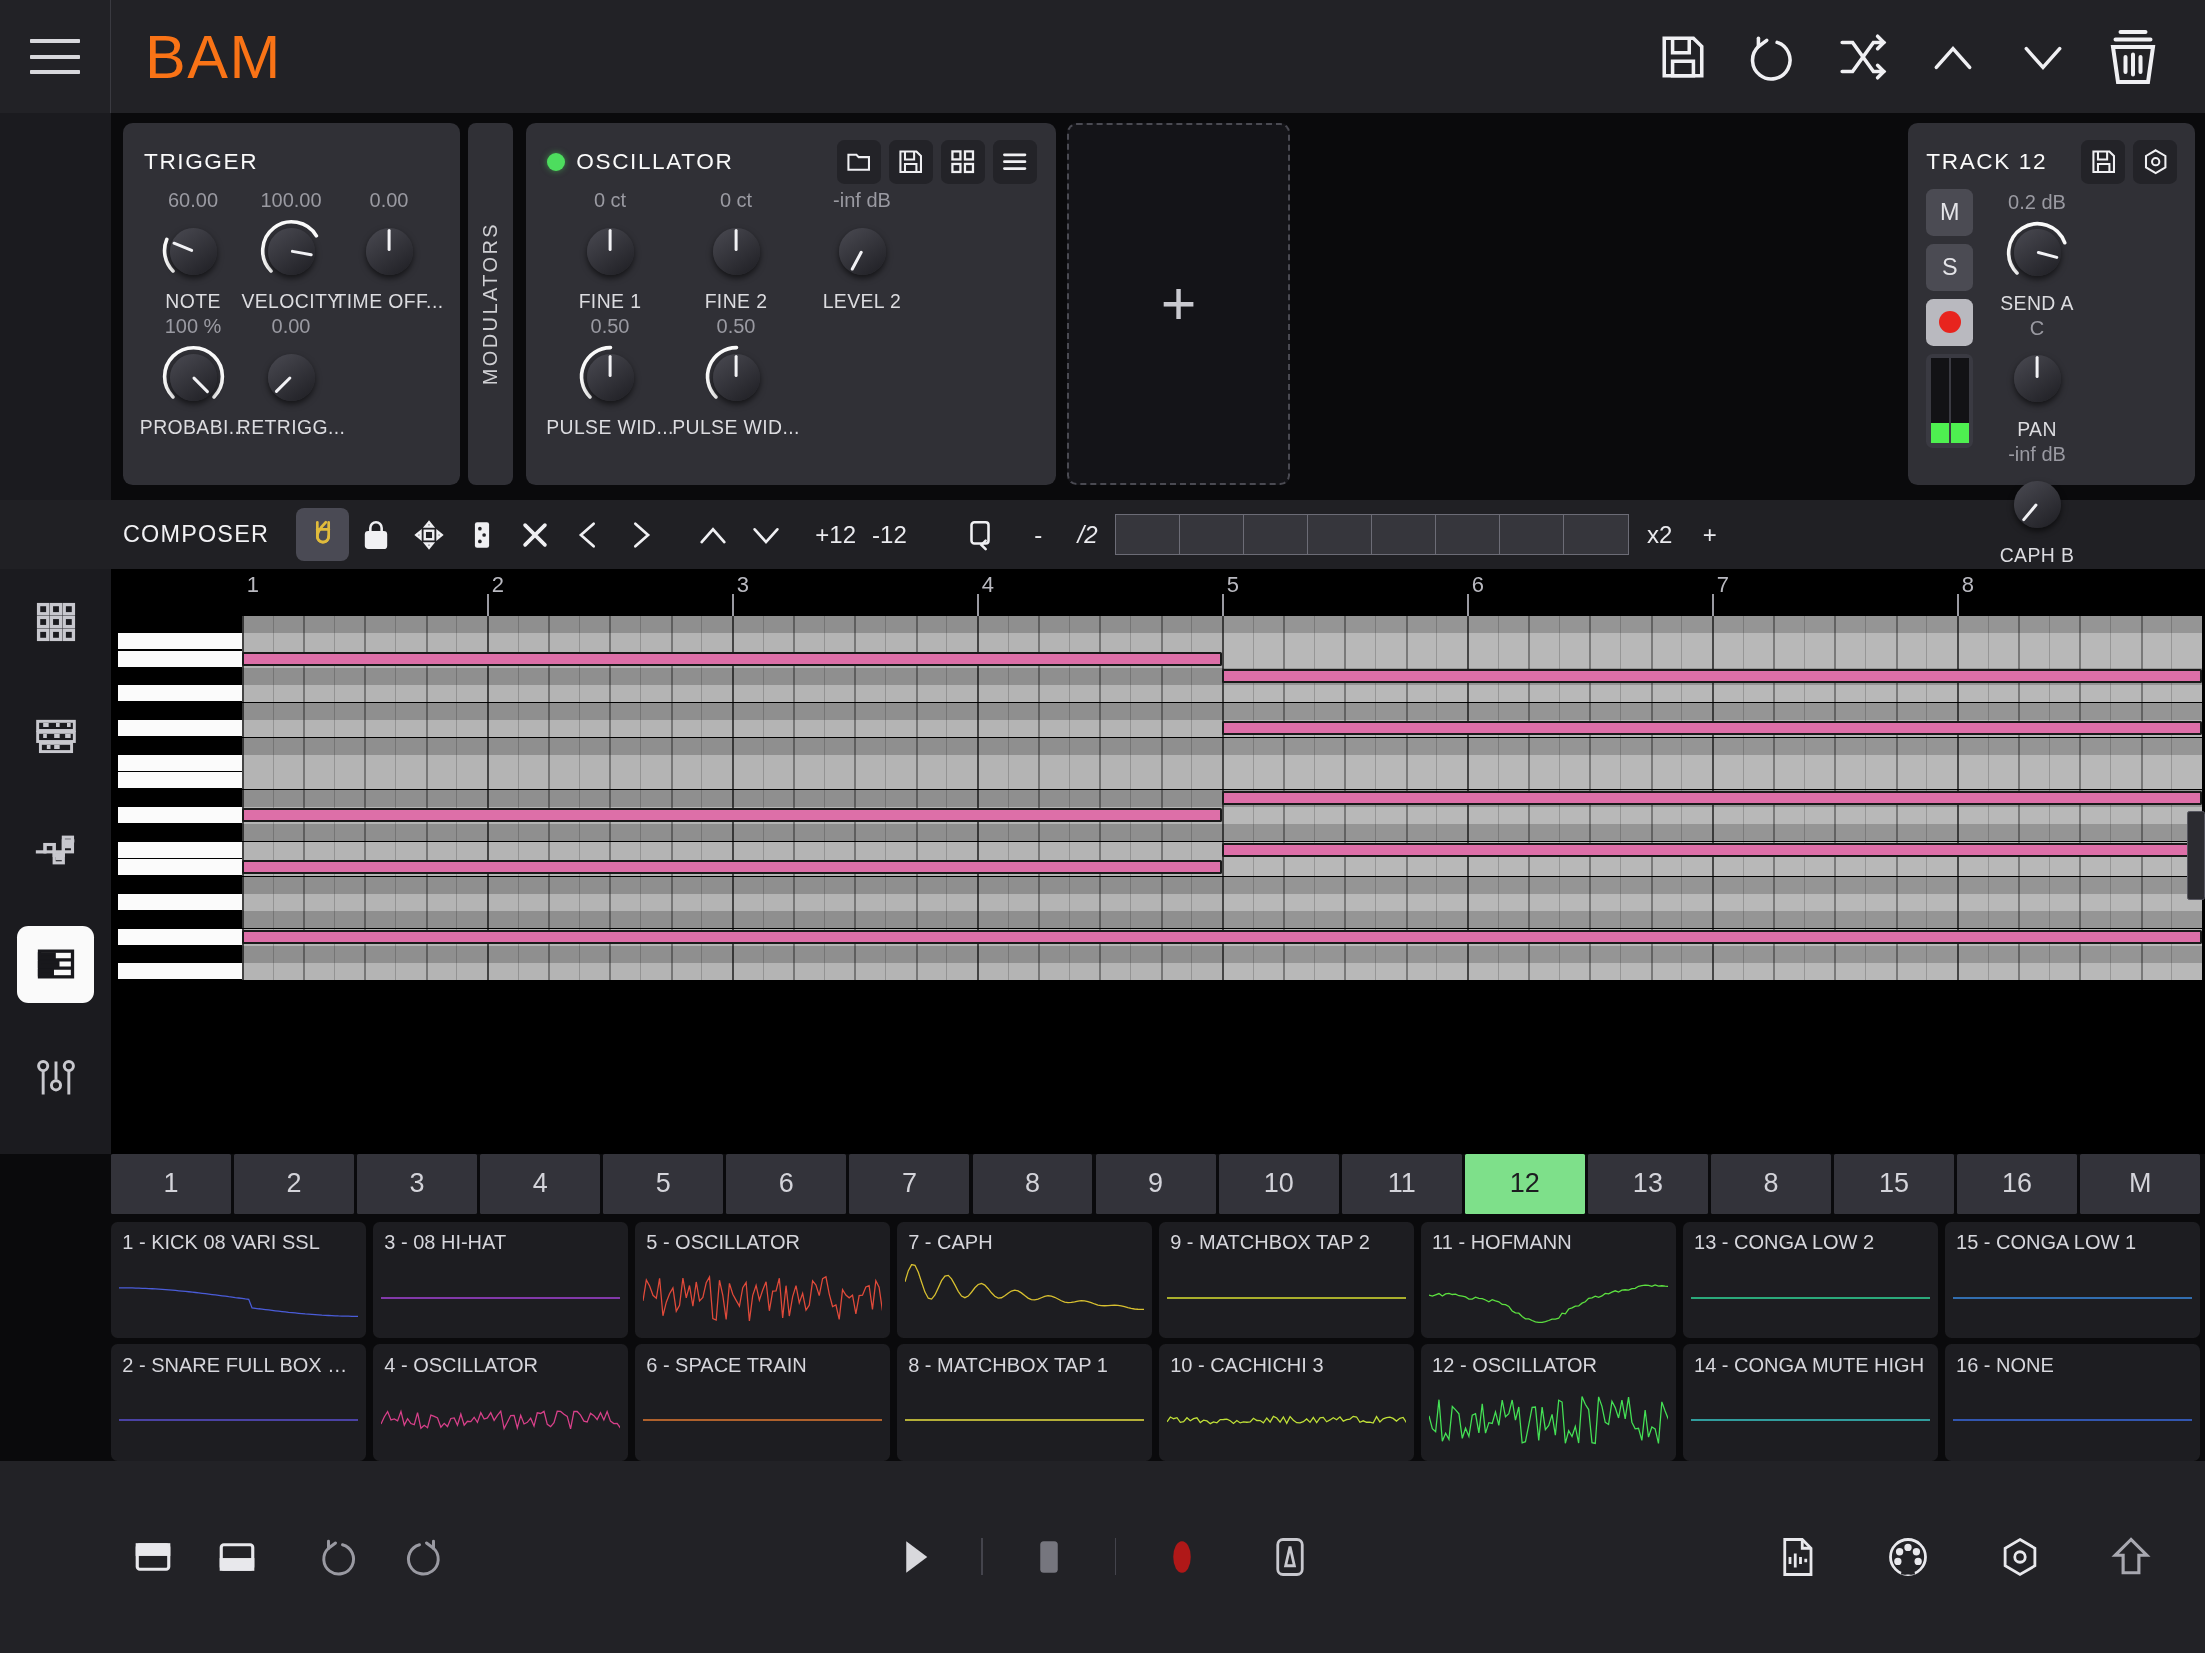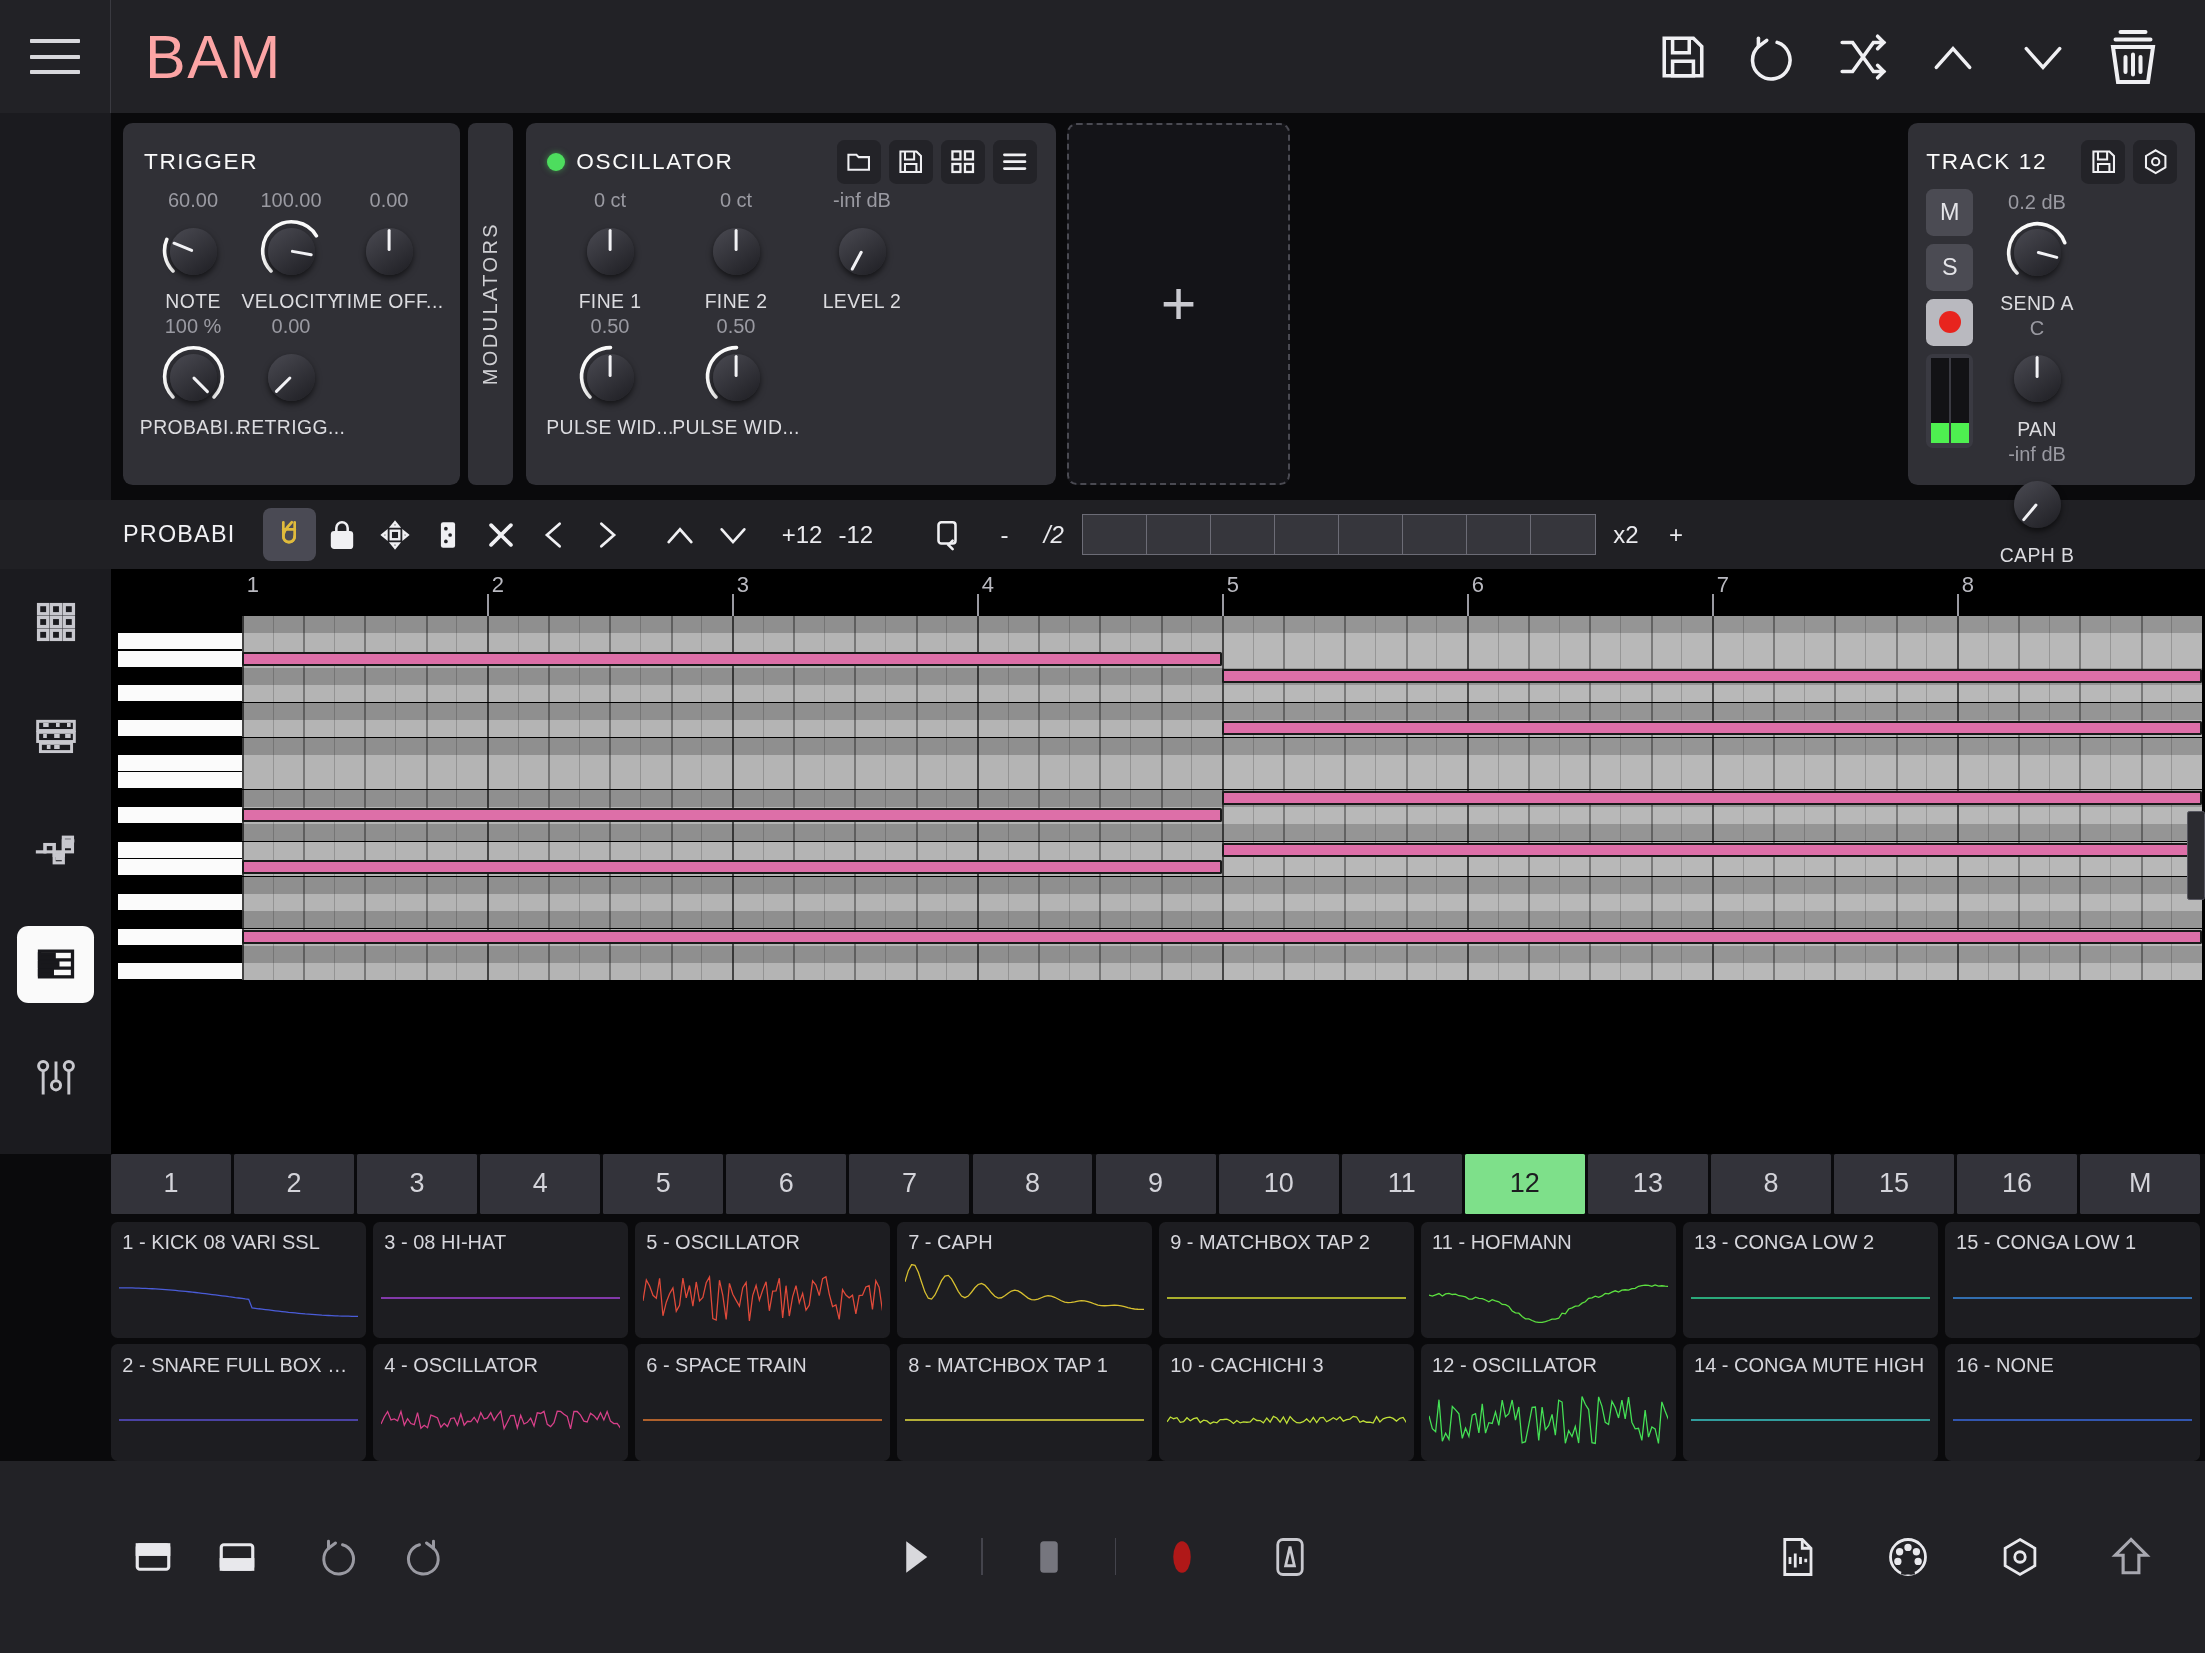--- a/index.html
+++ b/index.html
@@ -9,21 +9,21 @@
     font-family: "Liberation Sans", sans-serif;
     color: #e8e8ea;
     overflow: hidden;
   }
   .app { position: relative; width: 2205px; height: 1653px; display: flex; flex-direction: column; }
 
   
   .header { height: 113px; background: #222226; display: flex; align-items: center; flex: 0 0 113px; }
   .hamburger { width: 111px; height: 113px; display: flex; flex-direction: column; align-items: center; justify-content: center; gap: 11.3px; border-right: 1.6px solid #3a3a40; }
   .hamburger span { display: block; width: 50px; height: 4px; background: #d8d8dc; border-radius: 0.8px; }
-  .brand { font-size: 61px; font-weight: 300; letter-spacing: 1.6px; margin-left: 34px; color: #fca5a5; font-family: "Liberation Sans", sans-serif; }
+  .brand { font-size: 61px; font-weight: 300; letter-spacing: 1.6px; margin-left: 34px; color: #f97316; font-family: "Liberation Sans", sans-serif; }
   .hdr-fields { display: flex; align-items: flex-start; margin-left: 57px; gap: 0; }
   .hdr-field { display: flex; flex-direction: column; gap: 13px; padding-right: 0; }
   .hdr-label { font-size: 21px; letter-spacing: 0.8px; color: #8d8d95; text-transform: uppercase; }
   .hdr-value { font-size: 23.4px; color: #e9e9ec; }
   .hdr-icons { margin-left: auto; display: flex; align-items: center; gap: 0; padding-right: 27.4px; }
   .hdr-icon { width: 90px; height: 113px; display: flex; align-items: center; justify-content: center; cursor: pointer; }
   .hdr-icon svg { width: 50px; height: 50px; }
   .hdr-icon.trash svg { width: 60px; height: 60px; }
 
   
@@ -457,21 +457,21 @@
       </div>
       <div class="knob-lbl">VOLUME</div>
     </div>
             </div>
           </div>
       </div>
     </div>
   </div>
 
   <div class="composer-bar">
-    <div class="composer-title">PROBABI</div>
+    <div class="composer-title">COMPOSER</div>
 
     <div class="cbtn active">
       <svg viewBox="0 0 24 24" fill="none" stroke="#e0bb3c" stroke-width="1.9" stroke-linecap="round">
           <path d="M8 3v10a4 4 0 0 0 8 0V3"></path>
           <path d="M8 8h8"></path>
           <path d="M14 3c-4 4-6 7-6 10a4 4 0 0 0 8 0"></path>
         </svg>
     </div>
     <div class="cbtn">
       <svg viewBox="0 0 24 24" fill="#f0f0f3" stroke="#f0f0f3" stroke-width="1.8">

